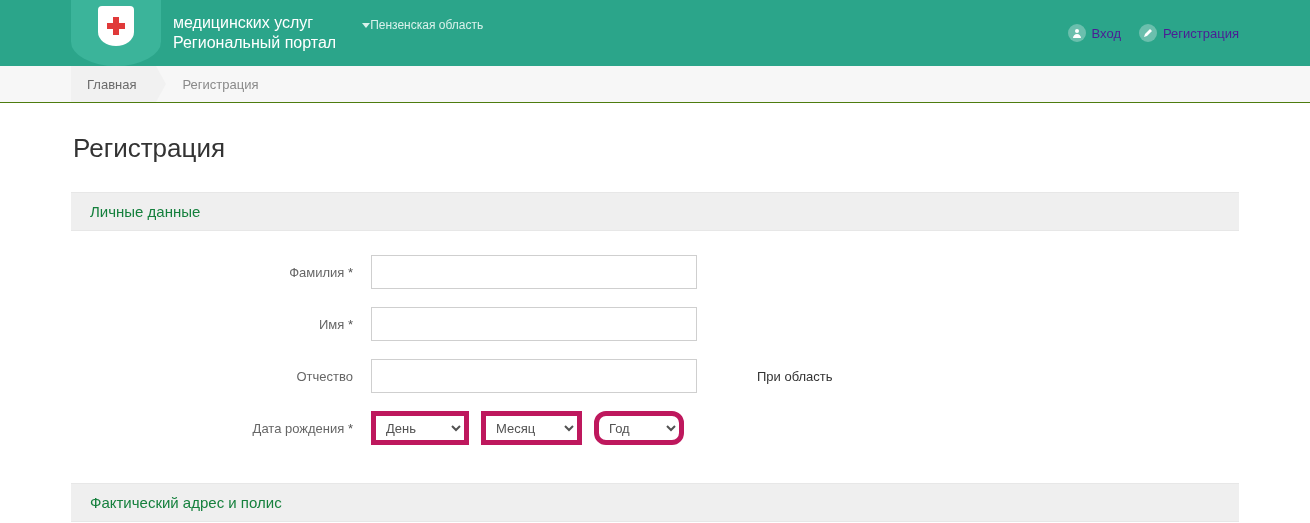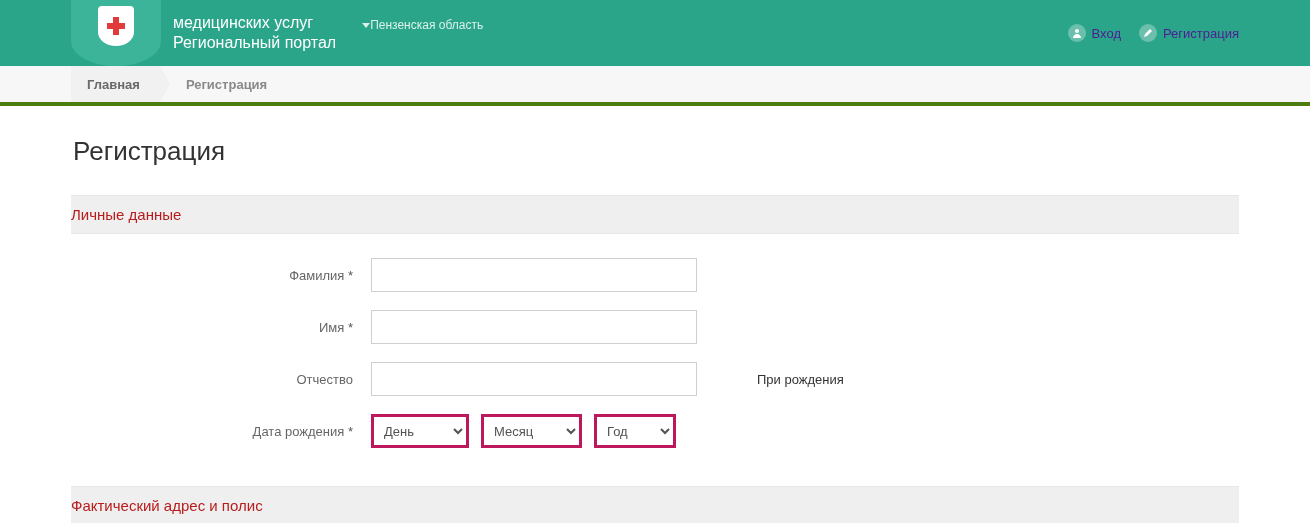--- a/index.html
+++ b/index.html
@@ -104,22 +104,21 @@
     border-radius: 50%;
     background: #6bbfad;
     display: flex;
     align-items: center;
     justify-content: center;
   }
 
   
   .crumbs-wrap {
     background: #f7f7f7;
-    border-bottom: 4px solid #4d7c0f;
-    font-weight: bold;
+    border-bottom: 1px solid #4d7c0f;
   }
   .crumbs {
     width: 1168px;
     margin: 0 auto;
     display: flex;
     align-items: stretch;
     height: 36px;
     font-size: 13px;
   }
   .crumb {
@@ -163,23 +162,23 @@
   }
   h1 {
     font-size: 26px;
     font-weight: 400;
     color: #333333;
     margin-bottom: 28px;
     padding-left: 2px;
   }
   .section-head {
     background: #efefef;
-    color: #b91c1c;
+    color: #15803d;
     font-size: 15px;
-    padding: 10px 0;
+    padding: 10px 19px;
     border: 1px solid #e7e7e7;
     border-left: none;
     border-right: none;
   }
 
   .form-block { padding: 24px 0 20px; }
   .row {
     display: flex;
     align-items: center;
     margin-bottom: 18px;
@@ -196,29 +195,29 @@
   input[type="text"] {
     width: 326px;
     height: 34px;
     border: 1px solid #cfcfcf;
     padding: 0 8px;
     font-size: 13px;
     background: #fff;
   }
   select {
     height: 34px;
-    border: 3px solid #be185d;
+    border: 5px solid #be185d;
     background: #fff;
     font-size: 13px;
     padding: 0 6px;
     color: #525252;
   }
   .sel-day   { width: 98px; }
   .sel-month { width: 101px; }
-  .sel-year  { width: 82px; }
+  .sel-year  { width: 90px; border-radius: 12px; }
   .hint {
     margin-left: 60px;
     color: #333;
     font-size: 13px;
   }
 </style>
 </head>
 <body>
 
 <div class="header">
@@ -292,21 +291,21 @@
       <div class="ctrl">
         <input type="text" style="">
       </div>
     </div>
 
     <div class="row">
       <div class="lbl">Отчество</div>
       <div class="ctrl">
         <input type="text" style="">
       </div>
-      <div class="hint">При рождения</div>
+      <div class="hint">При область</div>
     </div>
 
     <div class="row">
       <div class="lbl req">Дата рождения</div>
       <div class="ctrl">
         <select class="sel-day">
           <option>День</option>
         </select>
         <select class="sel-month">
           <option>Месяц</option>

